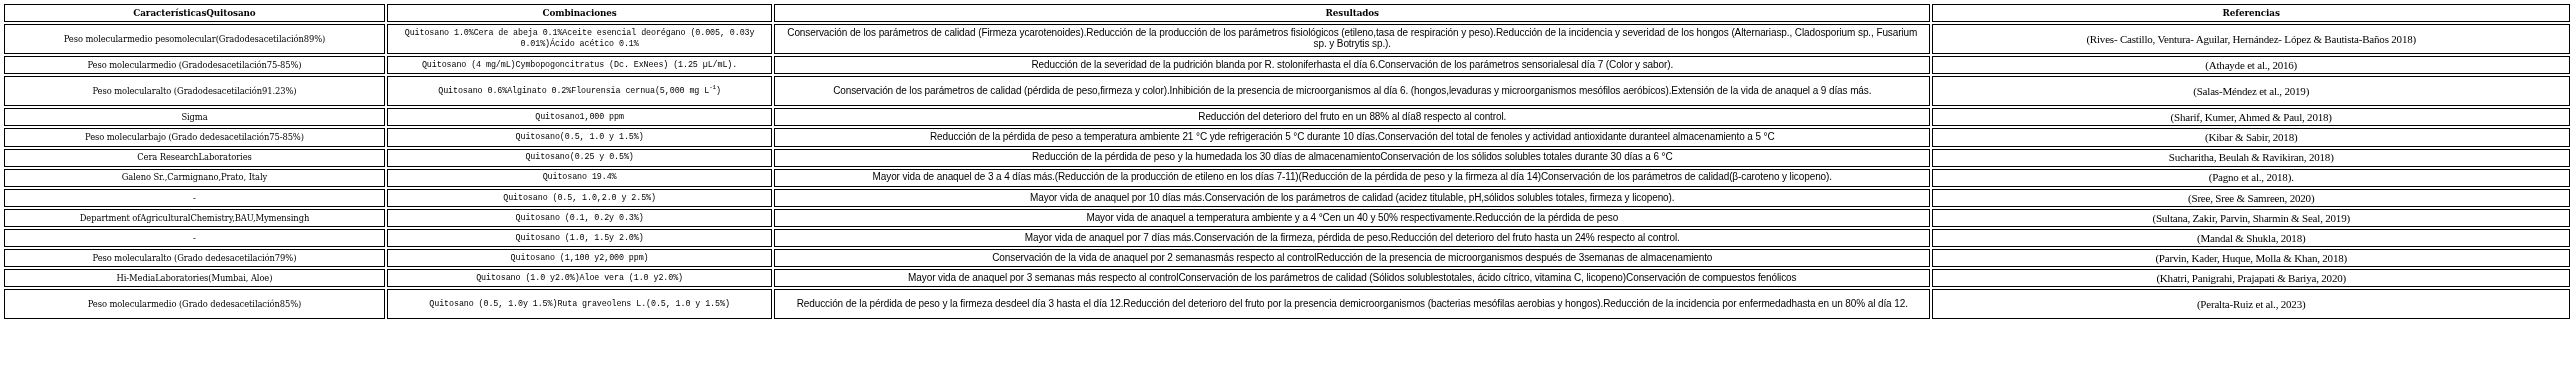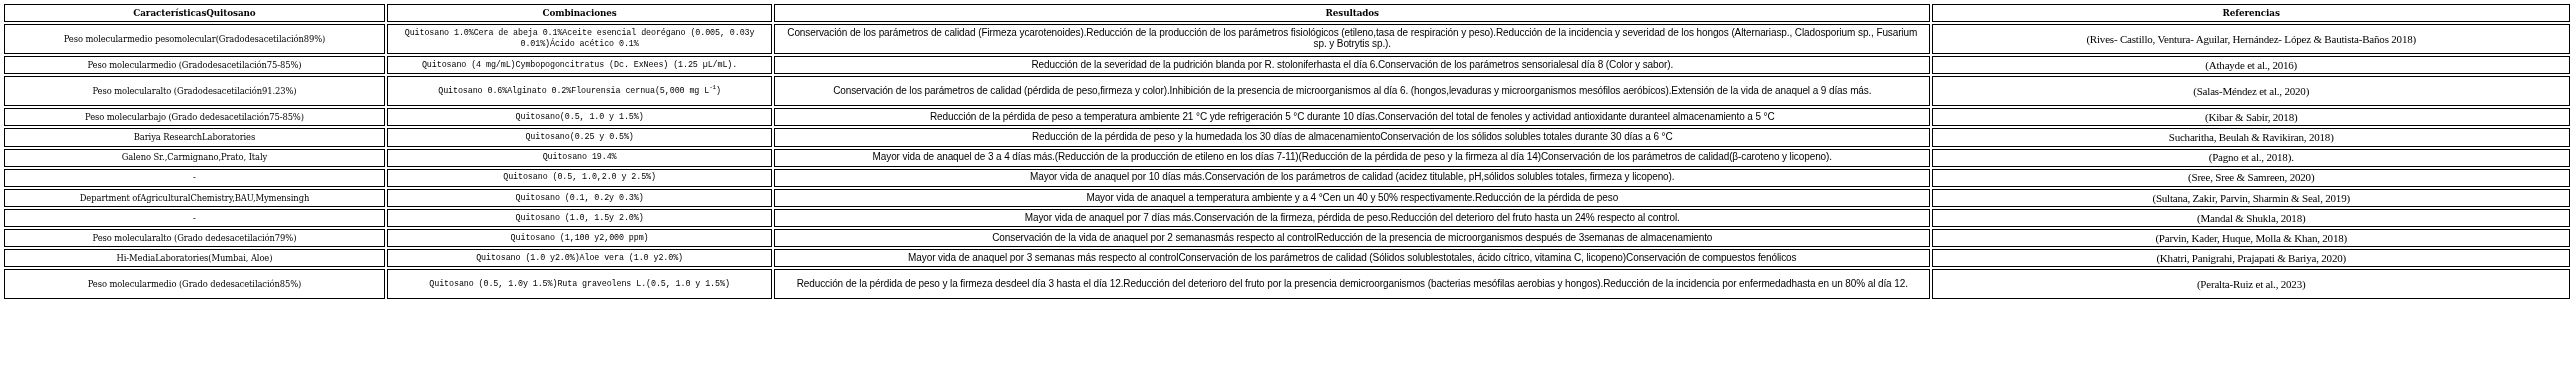--- a/index.html
+++ b/index.html
@@ -83,37 +83,43 @@
     <tbody>
       <tr class="r1">
         <td>Peso molecularmedio pesomolecular(Gradodesacetilación89%)</td>
         <td class="comb">Quitosano 1.0%Cera de abeja 0.1%Aceite esencial deorégano (0.005, 0.03y 0.01%)Ácido acético 0.1%</td>
         <td class="res">Conservación de los parámetros de calidad (Firmeza ycarotenoides).Reducción de la producción de los parámetros fisiológicos (etileno,tasa de respiración y peso).Reducción de la incidencia y severidad de los hongos (Alternariasp., Cladosporium sp., Fusarium sp. y Botrytis sp.).</td>
         <td class="ref">(Rives- Castillo, Ventura- Aguilar, Hernández- López &amp; Bautista-Baños 2018)</td>
       </tr>
       <tr class="r2">
         <td>Peso molecularmedio (Gradodesacetilación75-85%)</td>
         <td class="comb">Quitosano (4 mg/mL)Cymbopogoncitratus (Dc. ExNees) (1.25 µL/mL).</td>
-        <td class="res">Reducción de la severidad de la pudrición blanda por R. stoloniferhasta el día 6.Conservación de los parámetros sensorialesal día 8 (Color y sabor).</td>
+        <td class="res">Reducción de la severidad de la pudrición blanda por R. stoloniferhasta el día 6.Conservación de los parámetros sensorialesal día 7 (Color y sabor).</td>
         <td class="ref">(Athayde et al., 2016)</td>
       </tr>
       <tr class="r1">
         <td>Peso molecularalto (Gradodesacetilación91.23%)</td>
         <td class="comb"><span>Quitosano 0.6%Alginato 0.2%Flourensia cernua(5,000 mg L</span><sup>-1</sup><span>)</span></td>
         <td class="res">Conservación de los parámetros de calidad (pérdida de peso,firmeza y color).Inhibición de la presencia de microorganismos al día 6. (hongos,levaduras y microorganismos mesófilos aeróbicos).Extensión de la vida de anaquel a 9 días más.</td>
-        <td class="ref">(Salas-Méndez et al., 2020)</td>
+        <td class="ref">(Salas-Méndez et al., 2019)</td>
+      </tr>
+      <tr class="r2">
+        <td>Sigma</td>
+        <td class="comb">Quitosano1,000 ppm</td>
+        <td class="res">Reducción del deterioro del fruto en un 88% al día8 respecto al control.</td>
+        <td class="ref">(Sharif, Kumer, Ahmed &amp; Paul, 2018)</td>
       </tr>
       <tr class="r2">
         <td>Peso molecularbajo (Grado dedesacetilación75-85%)</td>
         <td class="comb">Quitosano(0.5, 1.0 y 1.5%)</td>
         <td class="res">Reducción de la pérdida de peso a temperatura ambiente 21 °C yde refrigeración 5 °C durante 10 días.Conservación del total de fenoles y actividad antioxidante duranteel almacenamiento a 5 °C</td>
         <td class="ref">(Kibar &amp; Sabir, 2018)</td>
       </tr>
       <tr class="r2">
-        <td>Bariya ResearchLaboratories</td>
+        <td>Cera ResearchLaboratories</td>
         <td class="comb">Quitosano(0.25 y 0.5%)</td>
         <td class="res">Reducción de la pérdida de peso y la humedada los 30 días de almacenamientoConservación de los sólidos solubles totales durante 30 días a 6 °C</td>
         <td class="ref">Sucharitha, Beulah &amp; Ravikiran, 2018)</td>
       </tr>
       <tr class="r2">
         <td>Galeno Sr.,Carmignano,Prato, Italy</td>
         <td class="comb">Quitosano 19.4%</td>
         <td class="res">Mayor vida de anaquel de 3 a 4 días más.(Reducción de la producción de etileno en los días 7-11)(Reducción de la pérdida de peso y la firmeza al día 14)Conservación de los parámetros de calidad(β-caroteno y licopeno).</td>
         <td class="ref">(Pagno et al., 2018).</td>
       </tr>

